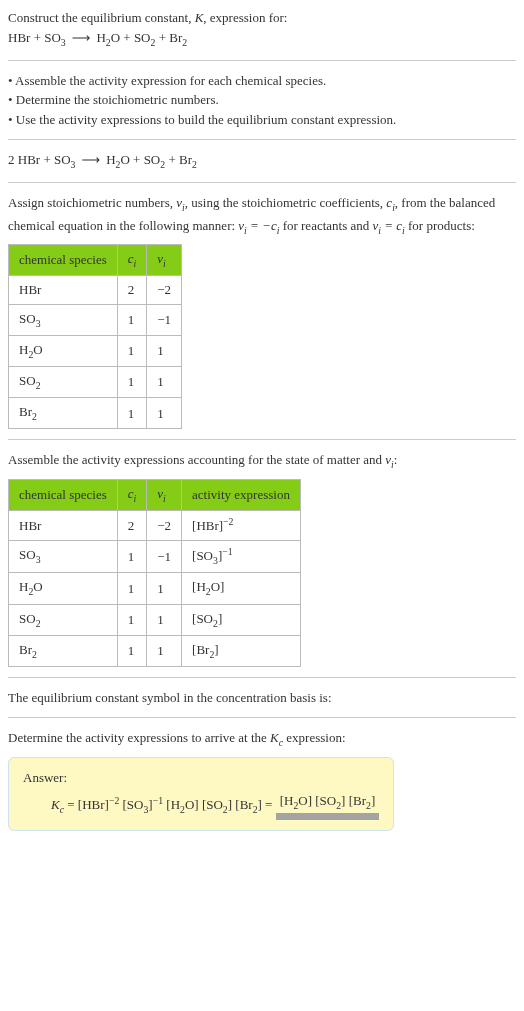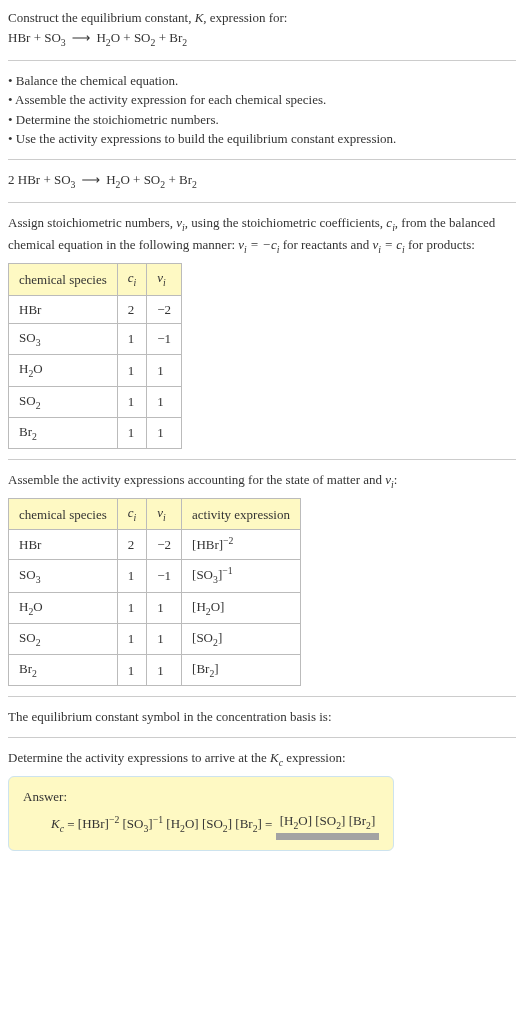--- a/index.html
+++ b/index.html
@@ -27,21 +27,21 @@
     margin: 6px 0;
     font-size: 13px;
   }
   th, td {
     border: 1px solid #bbb;
     padding: 4px 10px;
     text-align: left;
     font-weight: normal;
   }
   th {
-    background: #fef9c3;
+    background: #84cc16;
   }
   .answer-box {
     background: #fef9c3;
     border: 1px solid #cde3ee;
     border-radius: 6px;
     padding: 10px 14px;
     margin-top: 6px;
     display: inline-block;
   }
   .frac {
@@ -71,21 +71,20 @@
   <span>Construct the equilibrium constant, </span><span class="ital">K</span><span>, expression for:</span>
   <div class="chem">
     <span>HBr</span><span> + </span><span><span>SO</span><sub>3</sub></span><span class="arrow">⟶</span><span><span>H</span><sub>2</sub><span>O</span></span><span> + </span><span><span>SO</span><sub>2</sub></span><span> + </span><span><span>Br</span><sub>2</sub></span>
   </div>
 </div>
 
 <hr>
 
 
 <div>
-  <div>• Balance the chemical equation.</div>
   <div>• Assemble the activity expression for each chemical species.</div>
   <div>• Determine the stoichiometric numbers.</div>
   <div>• Use the activity expressions to build the equilibrium constant expression.</div>
 </div>
 
 <hr>
 
 
 <div>
   <div class="chem">

